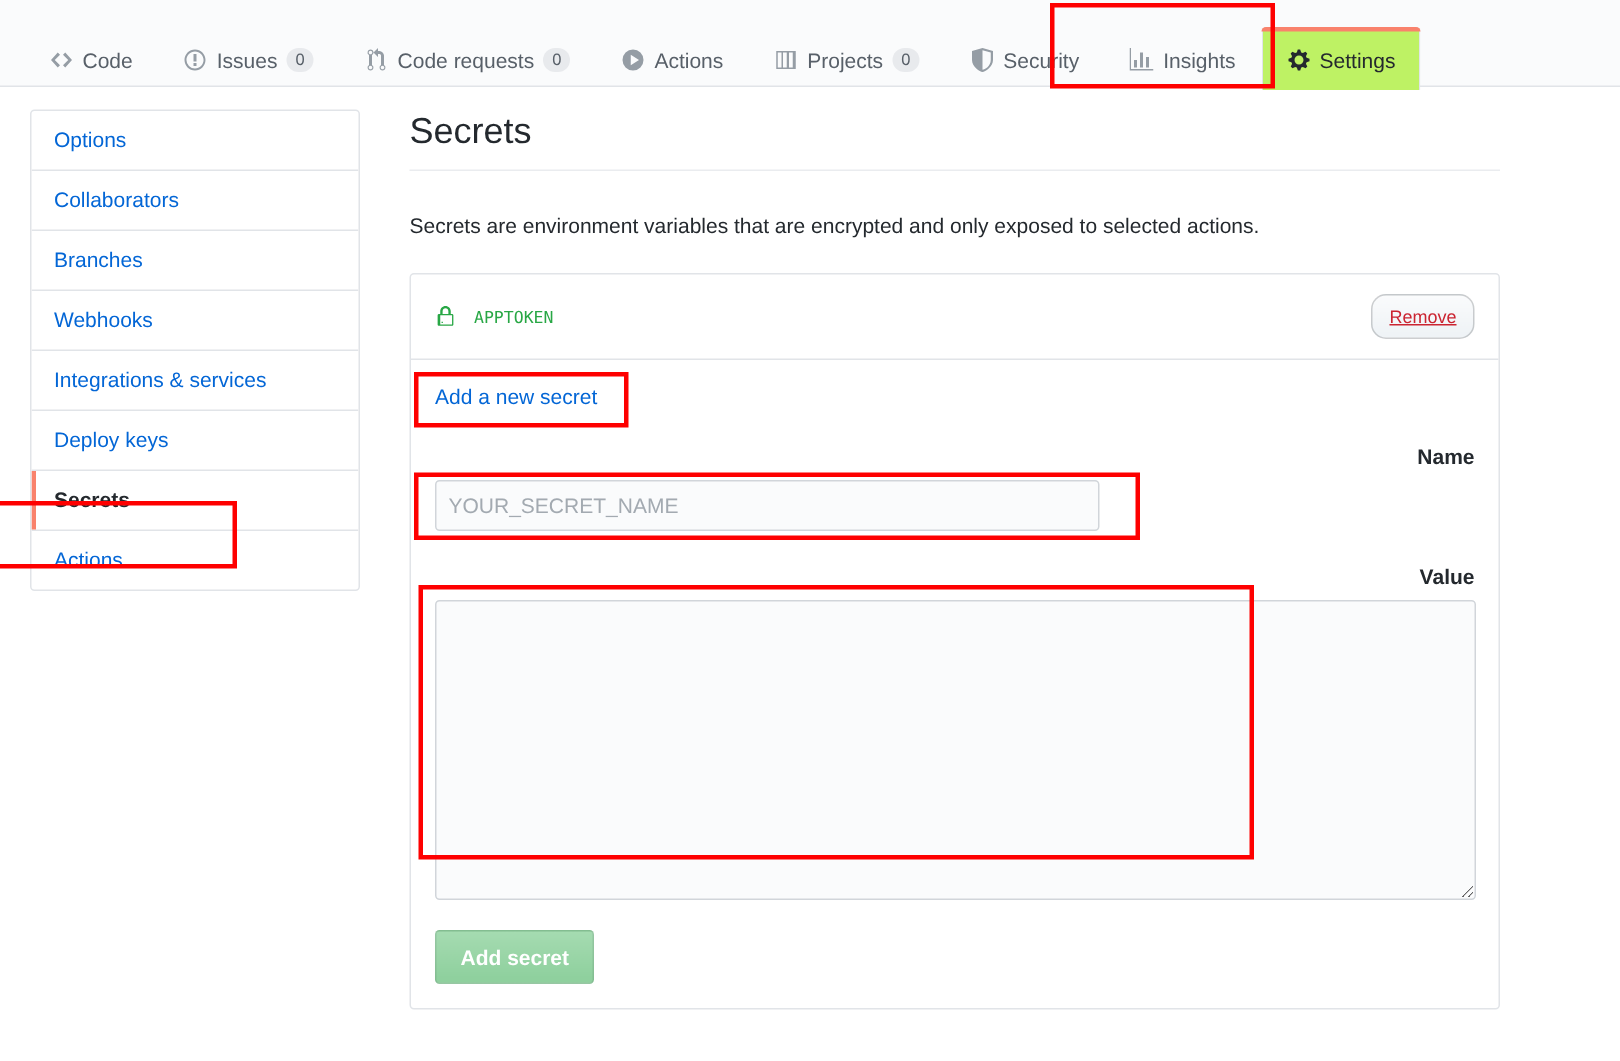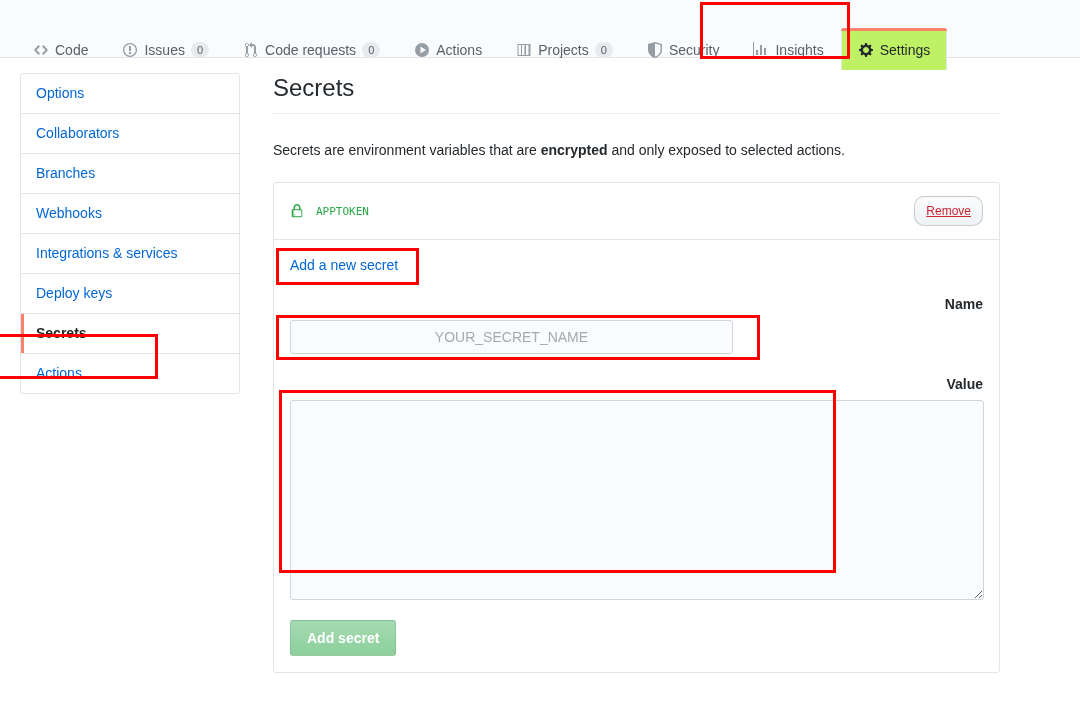--- a/index.html
+++ b/index.html
@@ -23,21 +23,21 @@
     width: 1080px; height: 58px;
     background: #fafbfc;
     border-bottom: 1px solid #e1e4e8;
   }
   .repo-nav-inner {
     position: absolute;
     left: 16px; top: 0;
     height: 48px;
     display: flex;
     align-items: flex-start;
-    padding-top: 28px;
+    padding-top: 18px;
   }
   .nav-item {
     display: flex;
     align-items: center;
     gap: 6px;
     height: 42px;
     padding: 0 16px;
     font-size: 14px;
     color: #586069;
     white-space: nowrap;
@@ -126,21 +126,21 @@
     padding: 0 0 10px 0;
     border-bottom: 1px solid #eaecef;
     line-height: 30px;
   }
   .intro {
     font-size: 14px;
     color: #24292e;
     margin: 26px 0 0 0;
     line-height: 20px;
   }
-  .intro b { font-weight: 700; }
+  .intro b { font-weight: 400; }
 
   .box {
     margin-top: 22px;
     border: 1px solid #e1e4e8;
     border-radius: 3px;
     background: #ffffff;
   }
   .box-row {
     display: flex;
     align-items: center;
@@ -197,21 +197,20 @@
     width: 443px;
     height: 34px;
     padding: 6px 8px;
     font-size: 14px;
     color: #24292e;
     background: #fafbfc;
     border: 1px solid #d1d5da;
     border-radius: 3px;
     outline: none;
     font-family: "Liberation Sans", sans-serif;
-    text-align: center;
   }
   .text-input::placeholder { color: #a3aab1; }
   .text-area {
     display: block;
     width: 694px;
     height: 200px;
     padding: 8px;
     font-size: 14px;
     color: #24292e;
     background: #fafbfc;

